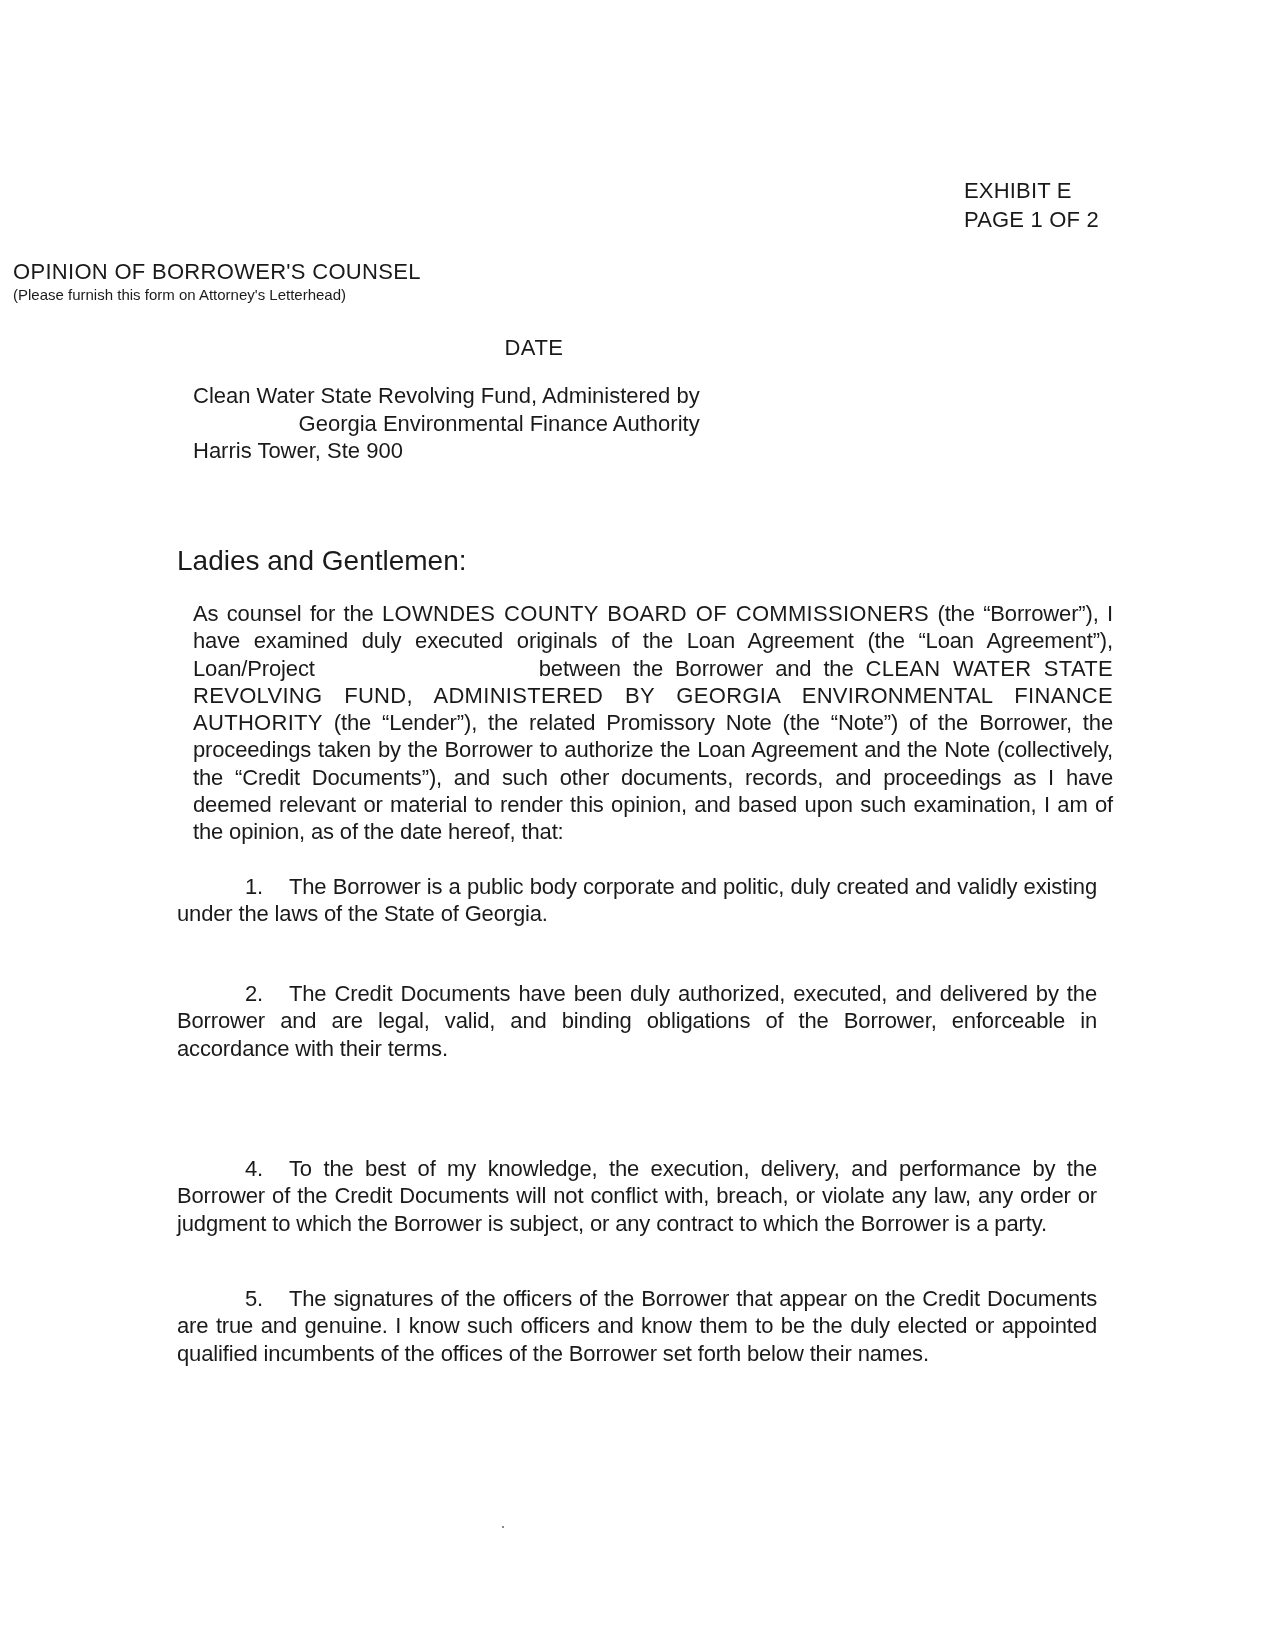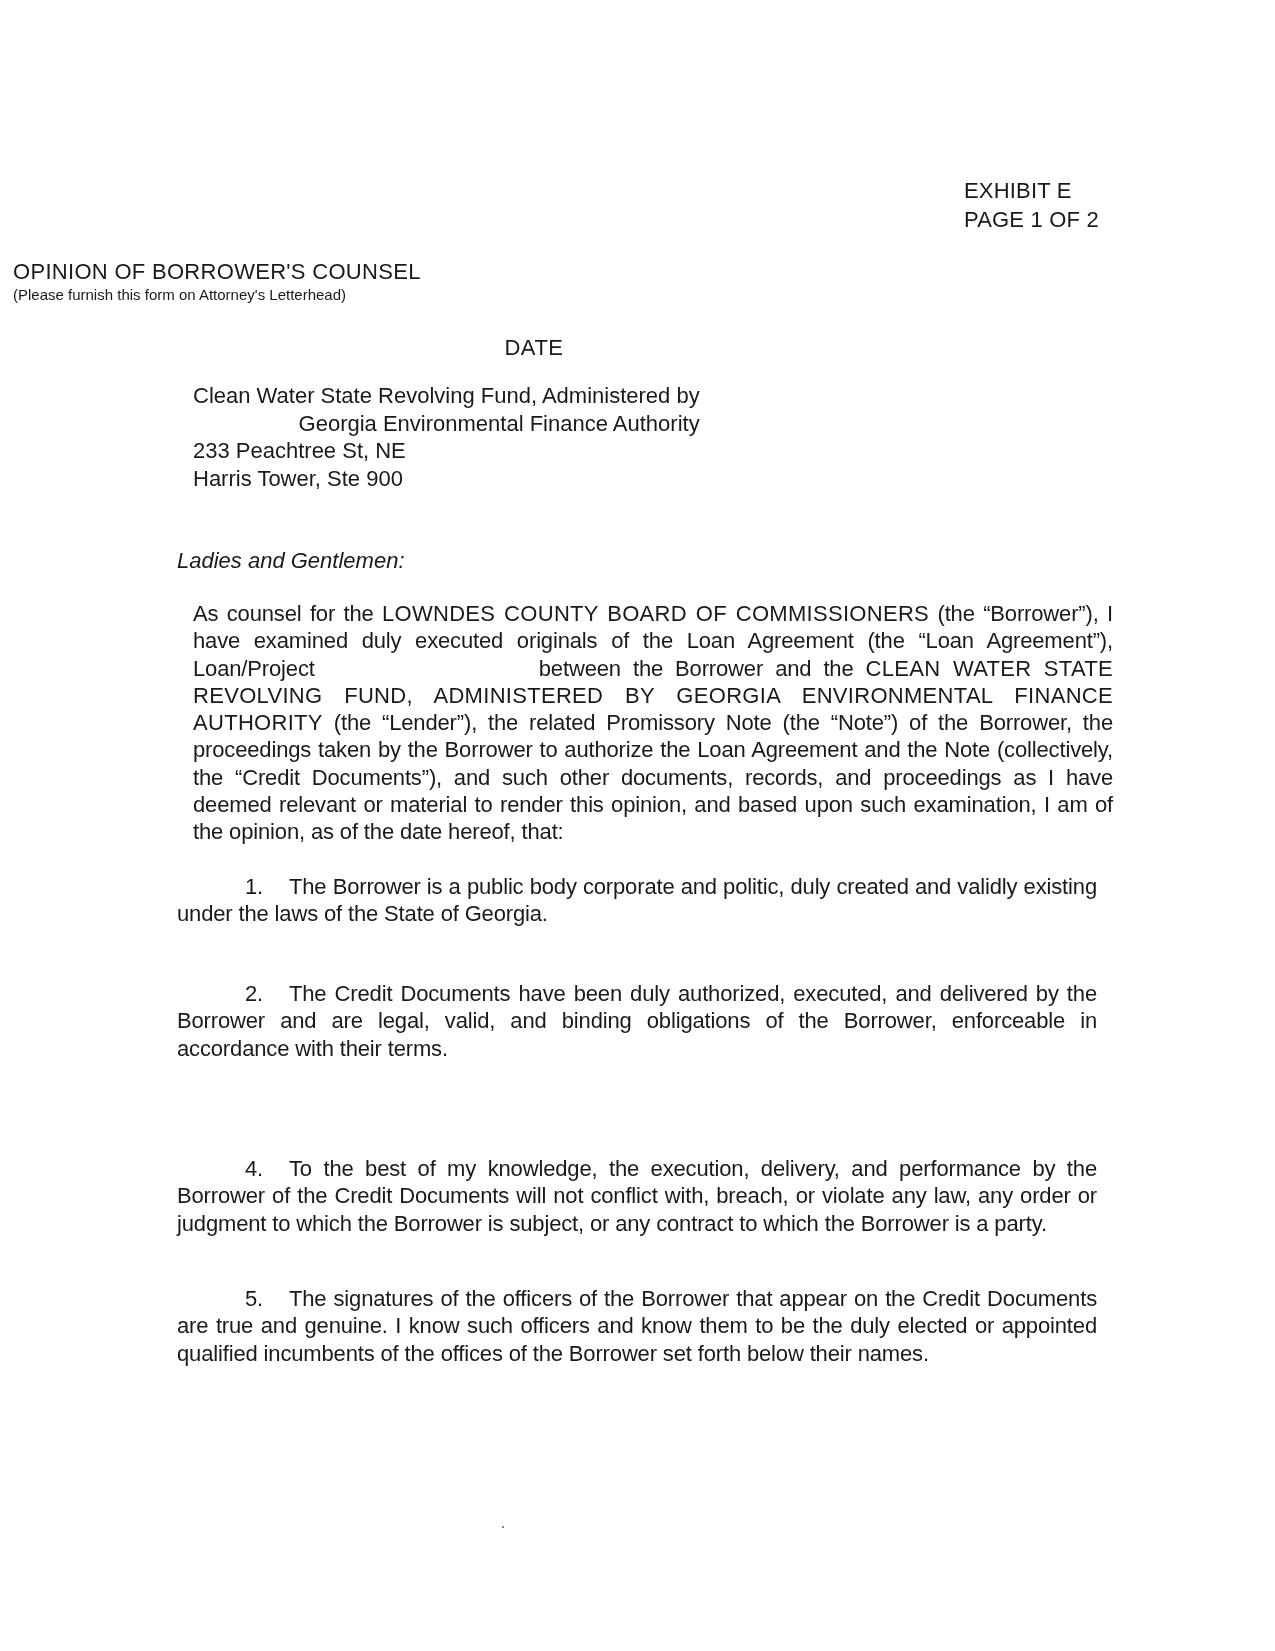--- a/index.html
+++ b/index.html
@@ -19,21 +19,21 @@
     .title .sub { font-size: 15px; line-height: 18px; }
     .date {
       position: absolute; left: 0; width: 1068px; top: 334px; text-align: center;
       font-size: 22px; line-height: 28px; letter-spacing: 0.5px;
     }
     .address {
       position: absolute; left: 177px; top: 382px; font-size: 22px; line-height: 27.5px; margin-left: 16px;
     }
     .address .indent { padding-left: 32px; text-align: right; }
     .salutation {
-      position: absolute; left: 177px; top: 547px; font-size: 22px; line-height: 28px; font-style: italic;
+      position: absolute; left: 177px; top: 547px; font-size: 28px; line-height: 28px;
     }
     .body-text {
       position: absolute; left: 177px; width: 920px; font-size: 22px; line-height: 27.3px;
       text-align: justify; letter-spacing: -0.15px; margin-left: 16px;
     }
     .para1 { top: 600px; }
     .caps { letter-spacing: 0.3px; }
     .blank { display: inline-block; width: 200px; }
     .item { position: absolute; left: 177px; width: 920px; font-size: 22px; line-height: 27.3px; text-align: justify; letter-spacing: -0.15px; }
     .item .num { display: inline-block; padding-left: 68px; width: 44px; }
@@ -54,21 +54,20 @@
   <div class="title">
     <div class="main">OPINION OF BORROWER'S COUNSEL</div>
     <div class="sub">(Please furnish this form on Attorney's Letterhead)</div>
   </div>
 
   <div class="date">DATE</div>
 
   <div class="address">
     <div>Clean Water State Revolving Fund, Administered by</div>
     <div class="indent">Georgia Environmental Finance Authority</div>
-    <div>233 Peachtree St, NE</div>
     <div>Harris Tower, Ste 900</div>
   </div>
 
   <div class="salutation">Ladies and Gentlemen:</div>
 
   <div class="body-text para1"><span>As counsel for the </span><span class="caps">LOWNDES COUNTY BOARD OF COMMISSIONERS</span><span> (the “Borrower”), I have examined duly executed originals of the Loan Agreement (the “Loan Agreement”), Loan/Project </span><span class="blank"></span><span> between the Borrower and the </span><span class="caps">CLEAN WATER STATE REVOLVING FUND, ADMINISTERED BY GEORGIA ENVIRONMENTAL FINANCE AUTHORITY</span><span> (the “Lender”), the related Promissory Note (the “Note”) of the Borrower, the proceedings taken by the Borrower to authorize the Loan Agreement and the Note (collectively, the “Credit Documents”), and such other documents, records, and proceedings as I have deemed relevant or material to render this opinion, and based upon such examination, I am of the opinion, as of the date hereof, that:</span></div>
 
   <div class="item" style="top:873px;">
     <span class="num">1.</span><span>The Borrower is a public body corporate and politic, duly created and validly existing under the laws of the State of Georgia.</span>
   </div>

